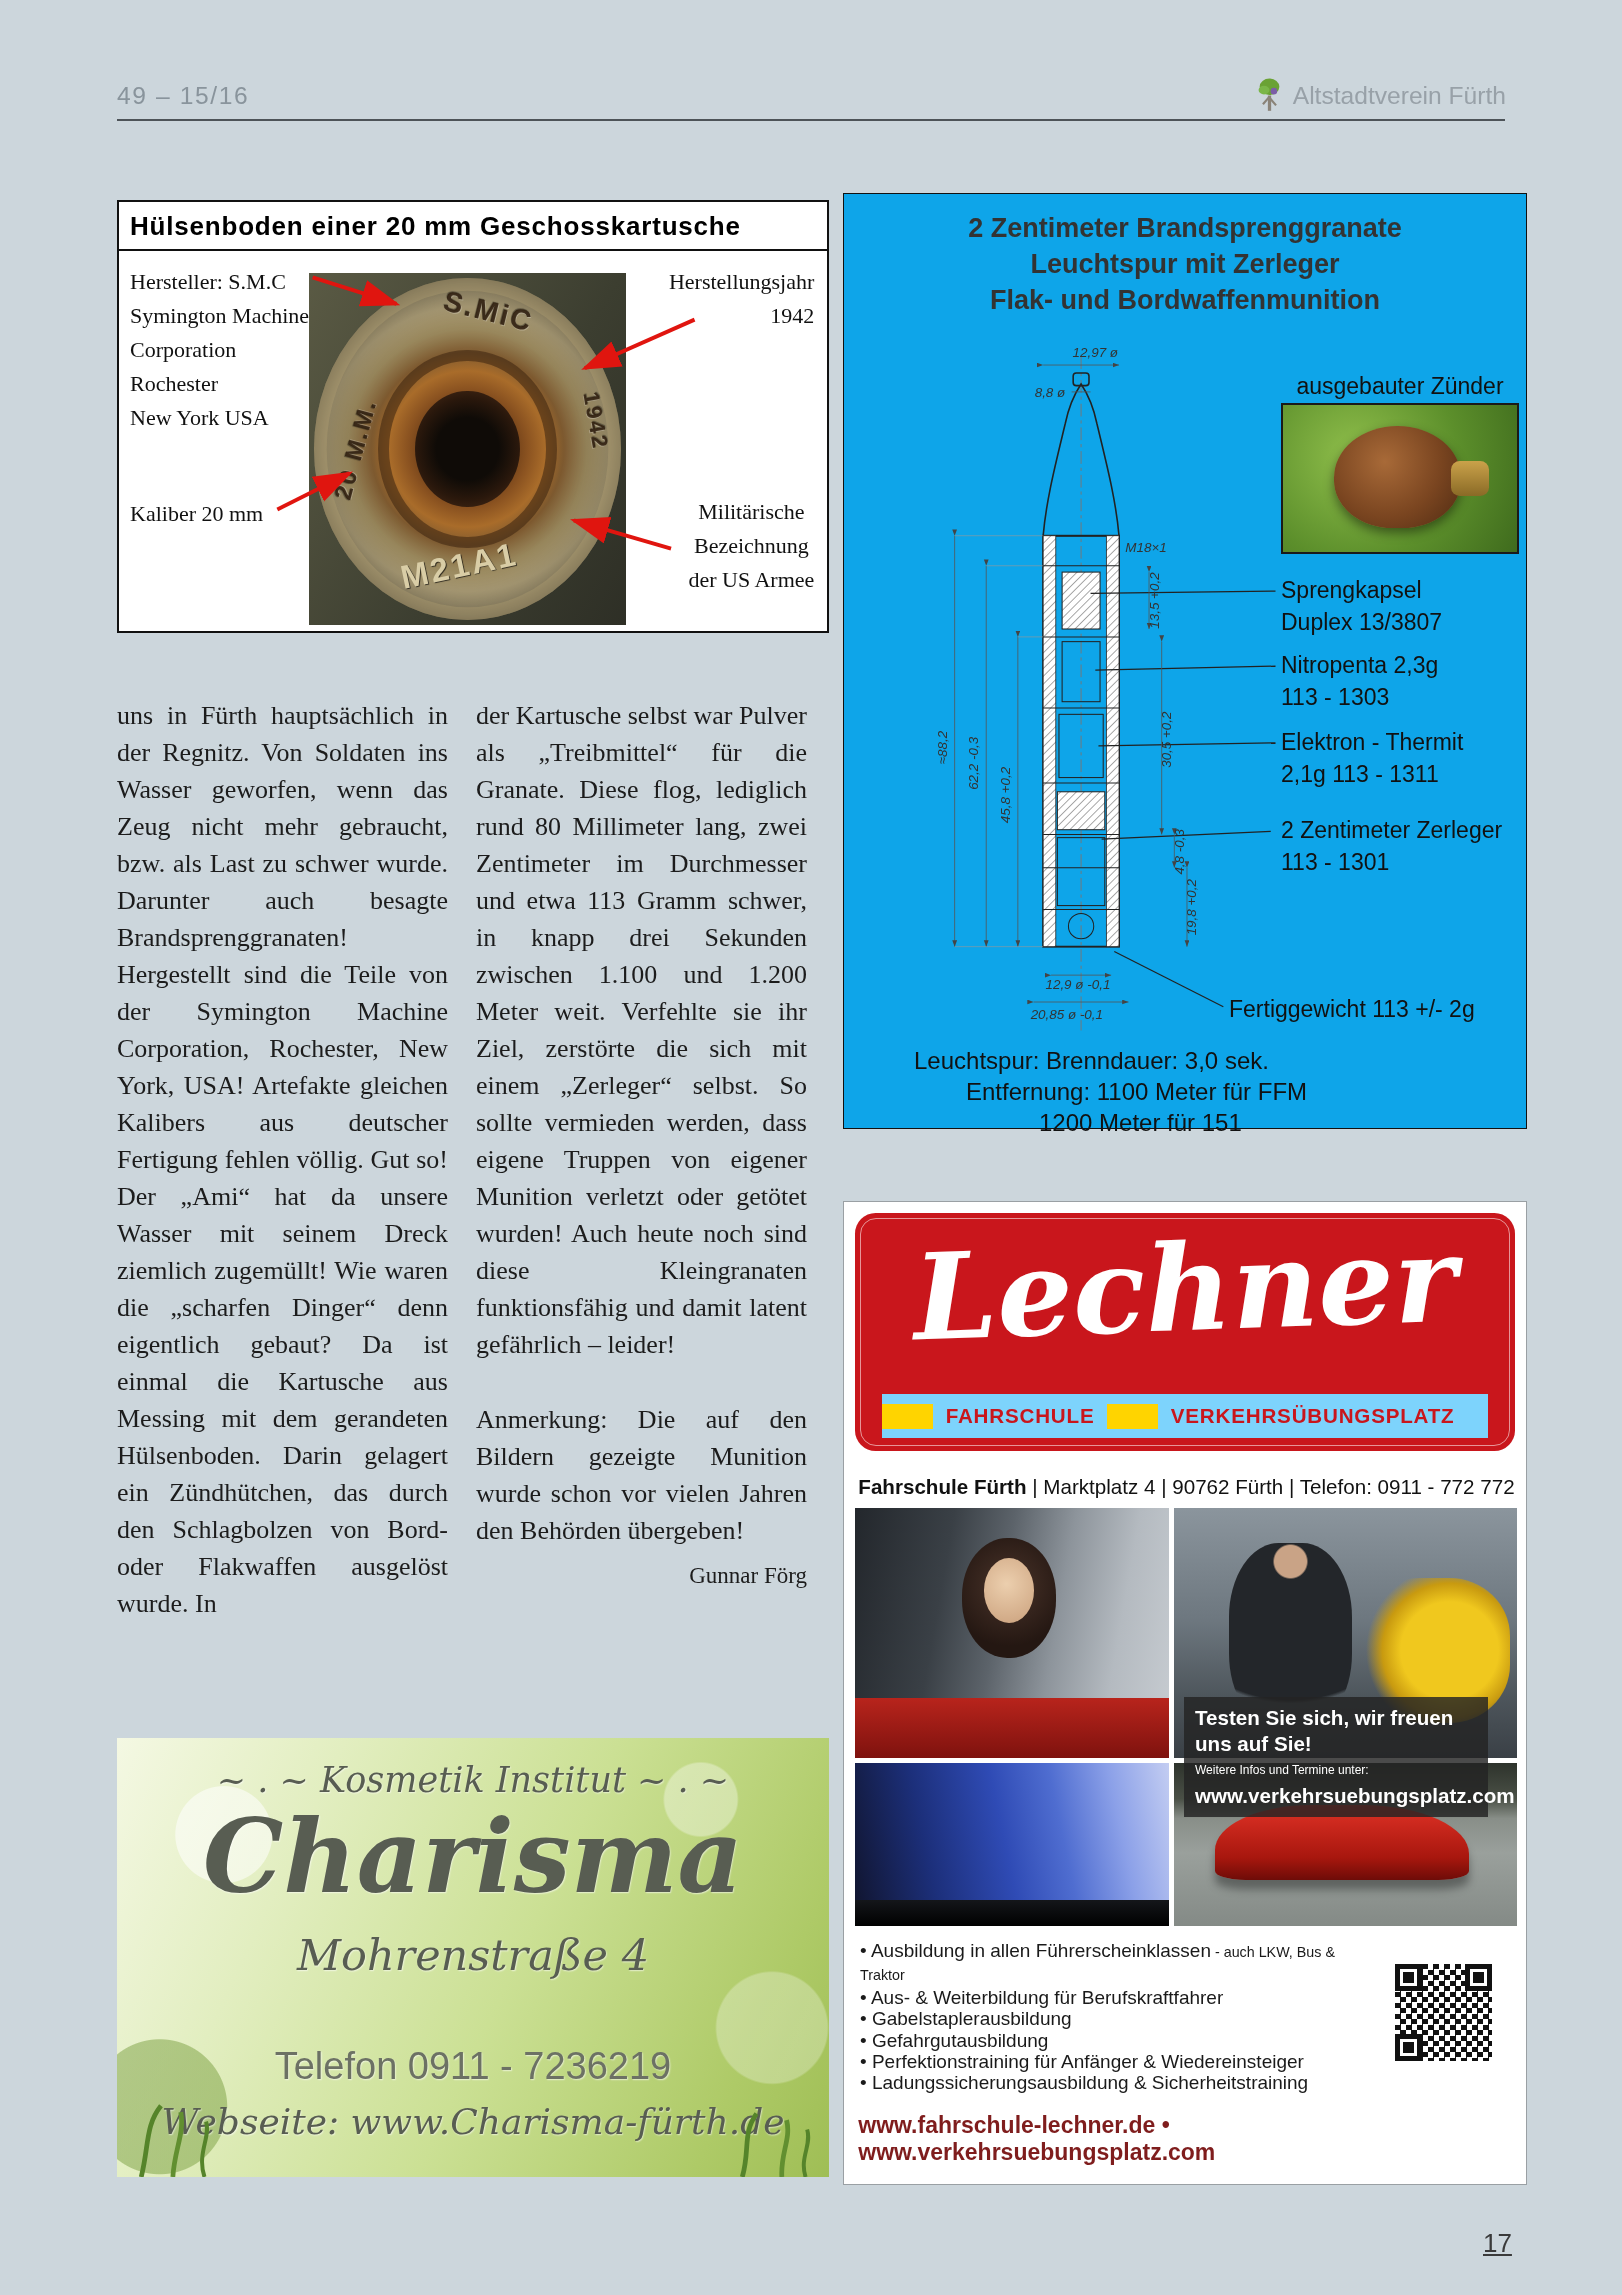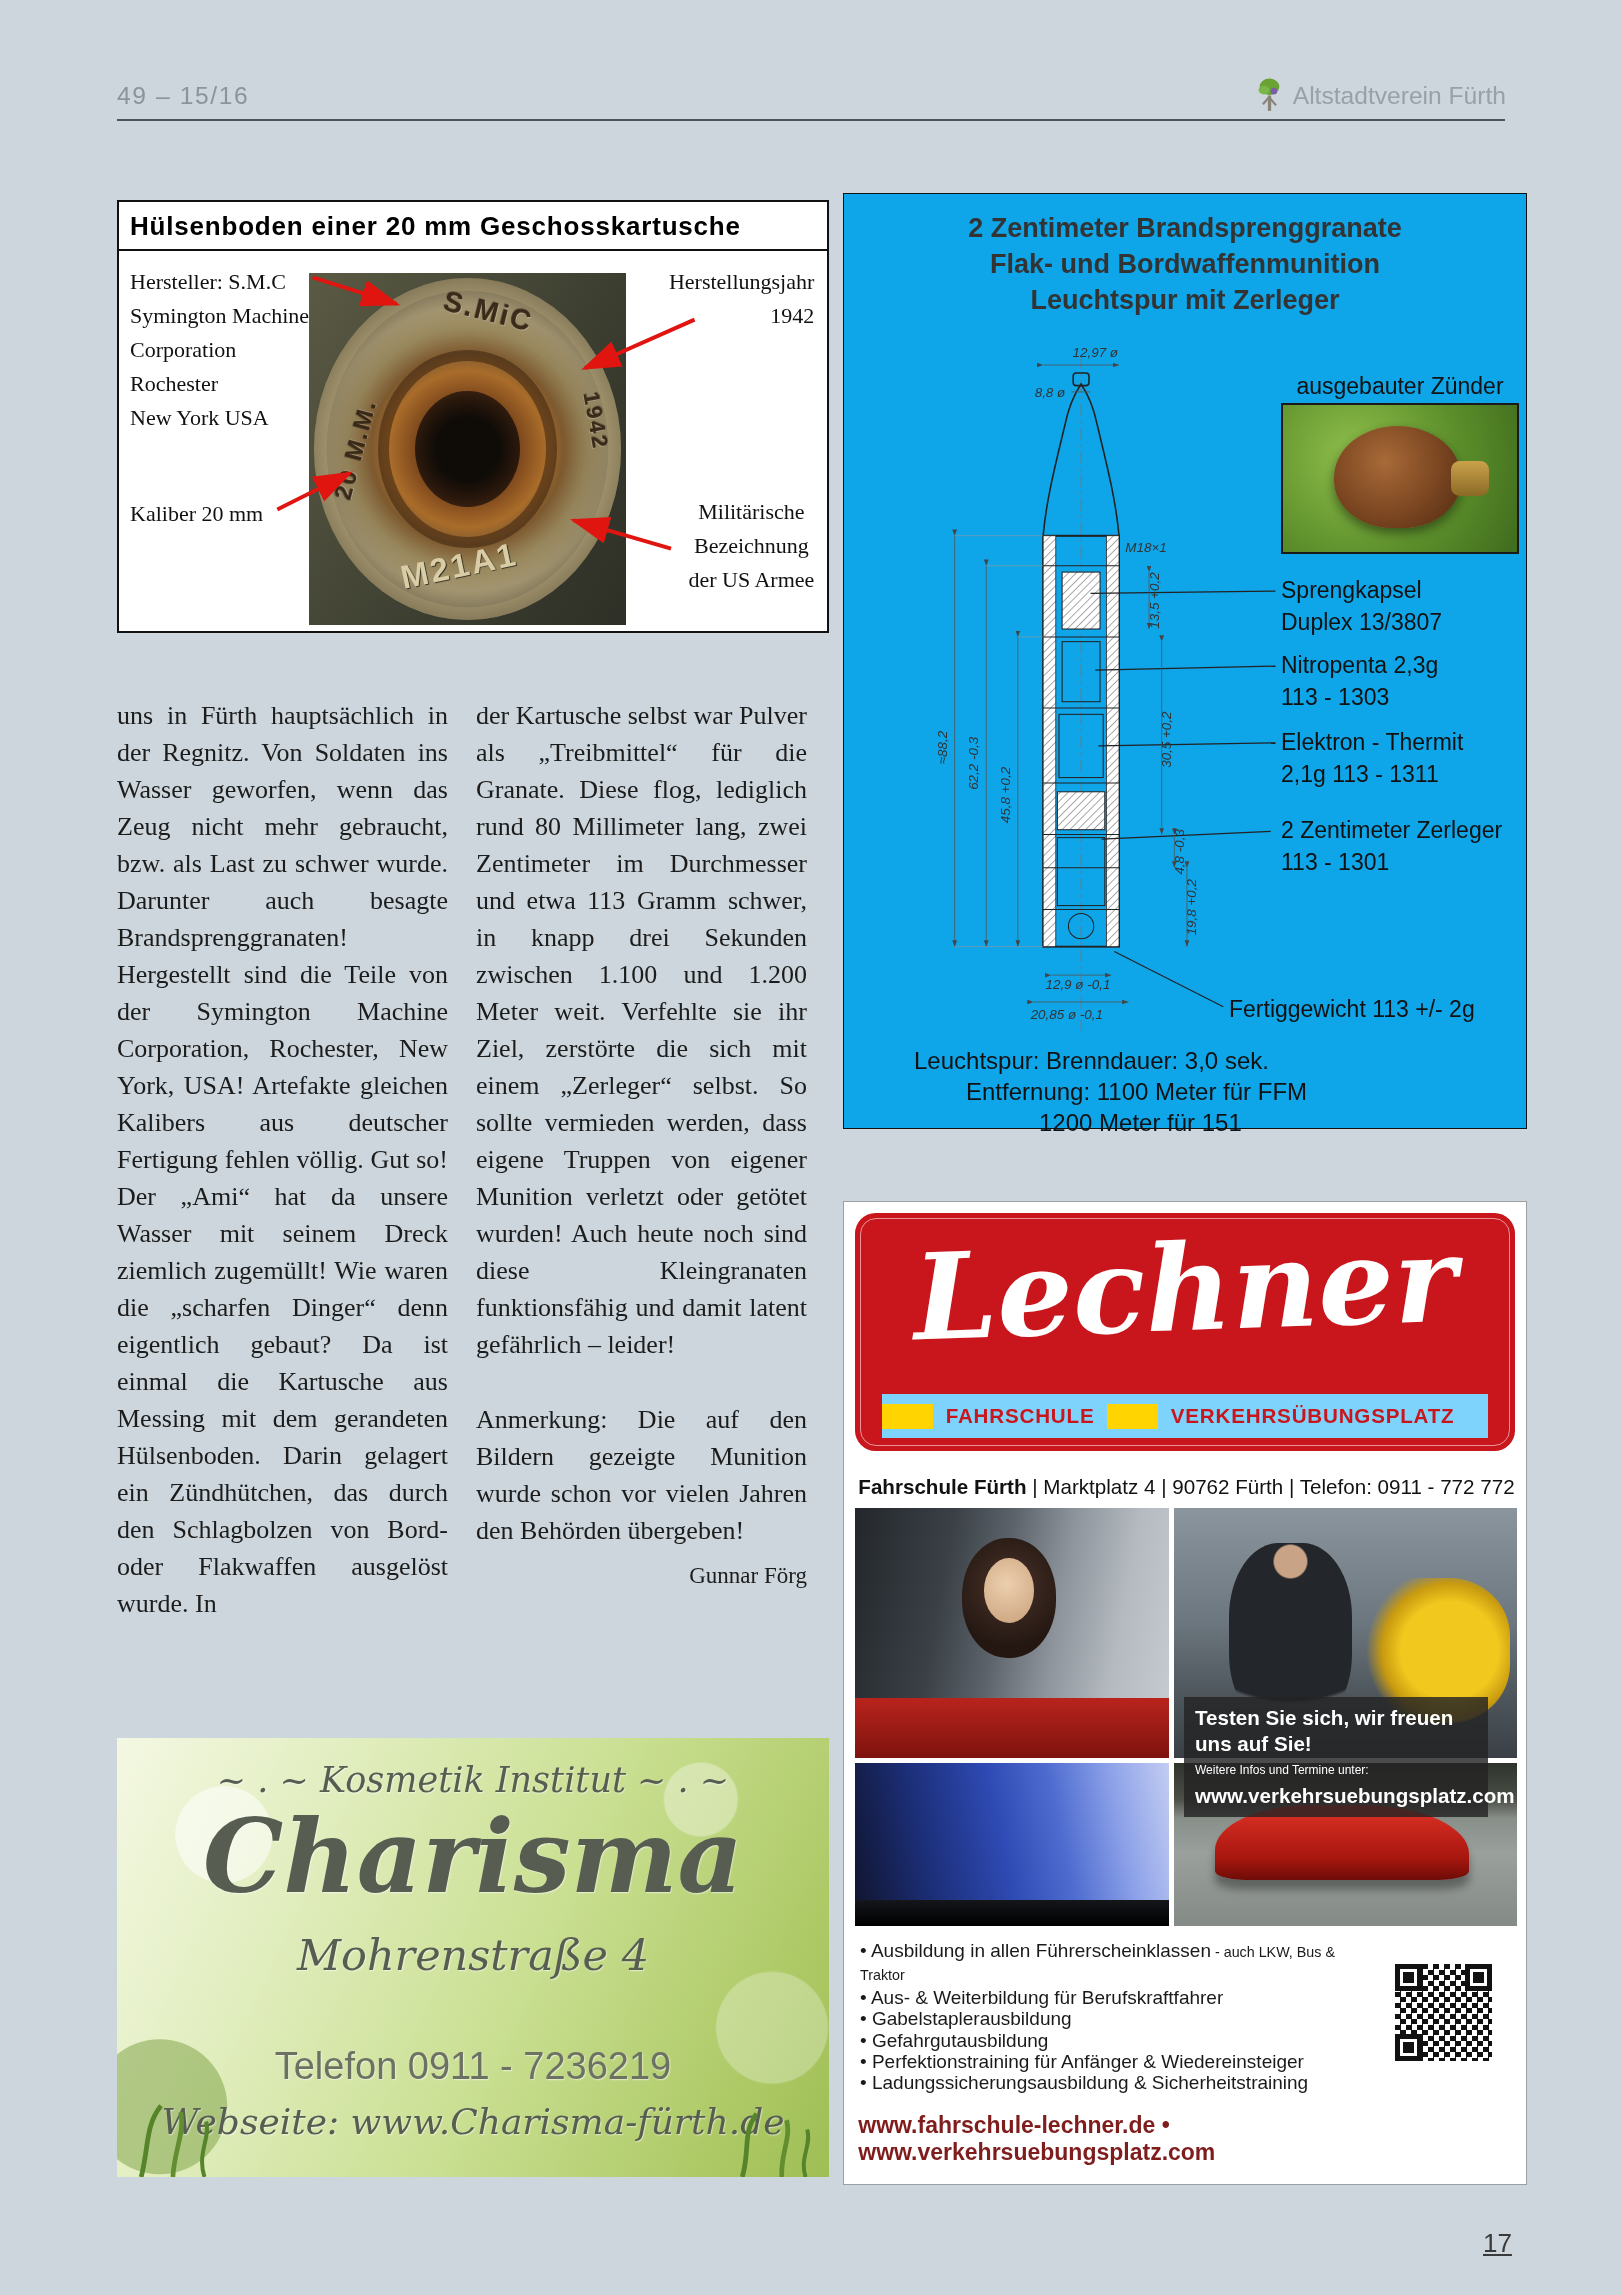--- a/index.html
+++ b/index.html
@@ -216,22 +216,22 @@
     <line x1="245" y1="96" x2="352" y2="130" stroke="#e0150f" stroke-width="5" marker-end="url(#rarr)"></line>
     <line x1="732" y1="150" x2="592" y2="212" stroke="#e0150f" stroke-width="5" marker-end="url(#rarr)"></line>
     <line x1="200" y1="392" x2="292" y2="346" stroke="#e0150f" stroke-width="5" marker-end="url(#rarr)"></line>
     <line x1="702" y1="442" x2="578" y2="406" stroke="#e0150f" stroke-width="5" marker-end="url(#rarr)"></line>
   </svg>
 </div>
 
 <div id="box2" class="abs">
   <div id="box2-title">
     <div>2 Zentimeter Brandsprenggranate</div>
+    <div>Leuchtspur mit Zerleger</div>
     <div>Flak- und Bordwaffenmunition</div>
-    <div>Leuchtspur mit Zerleger</div>
   </div>
 
   <svg id="shell-svg" viewBox="0 0 863 1181">
     <defs>
       <marker id="darr" markerWidth="10" markerHeight="8" refX="8" refY="3" orient="auto">
         <path d="M0,0 L8,3 L0,6 Z" fill="#444"></path>
       </marker>
       <pattern id="hatch" width="7" height="7" patternTransform="rotate(45)" patternUnits="userSpaceOnUse">
         <rect width="7" height="7" fill="#fff"></rect>
         <line x1="0" y1="0" x2="0" y2="7" stroke="#555" stroke-width="1.3"></line>

